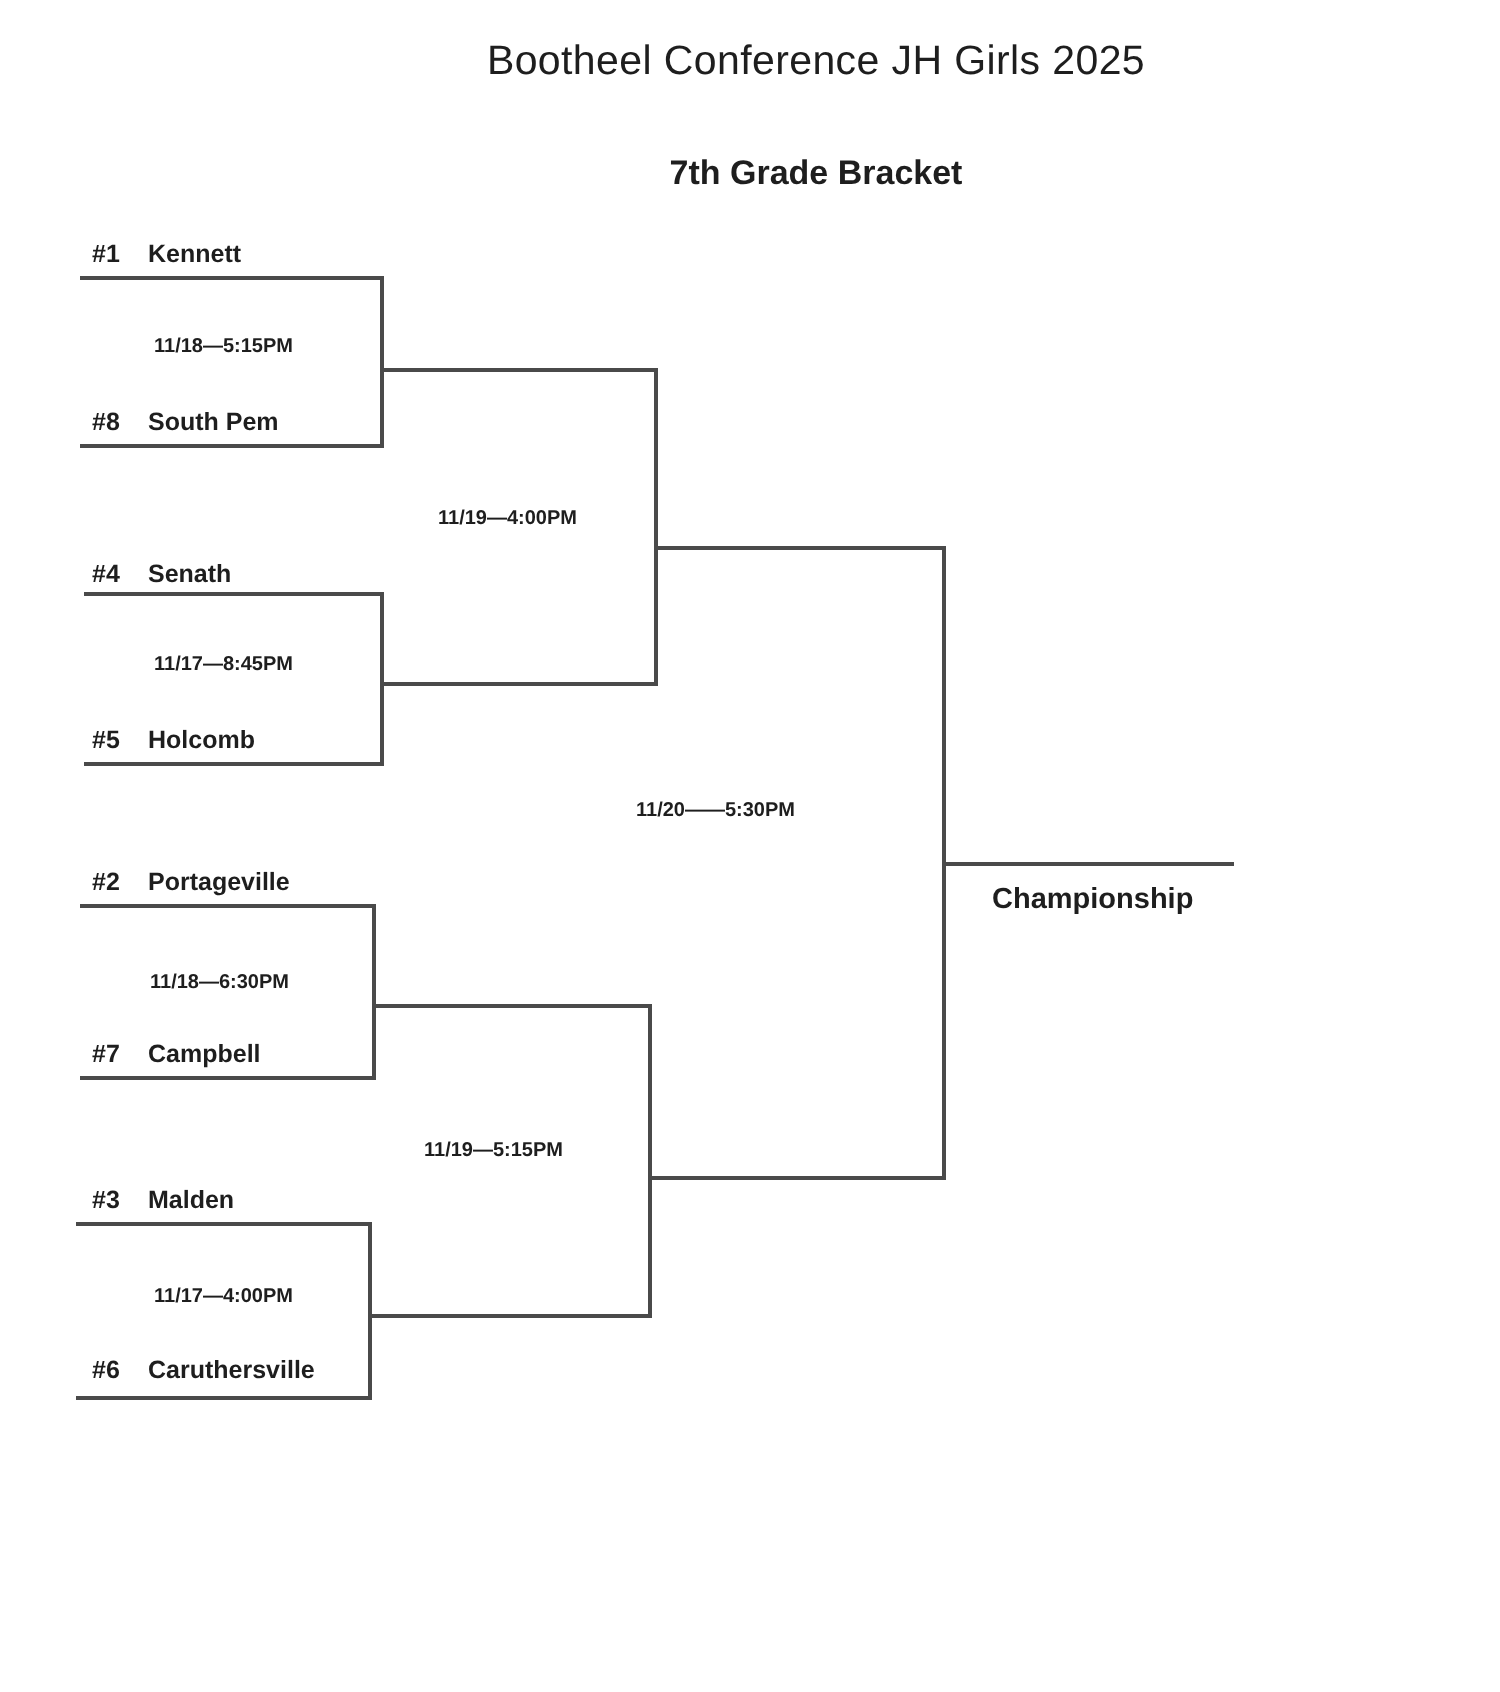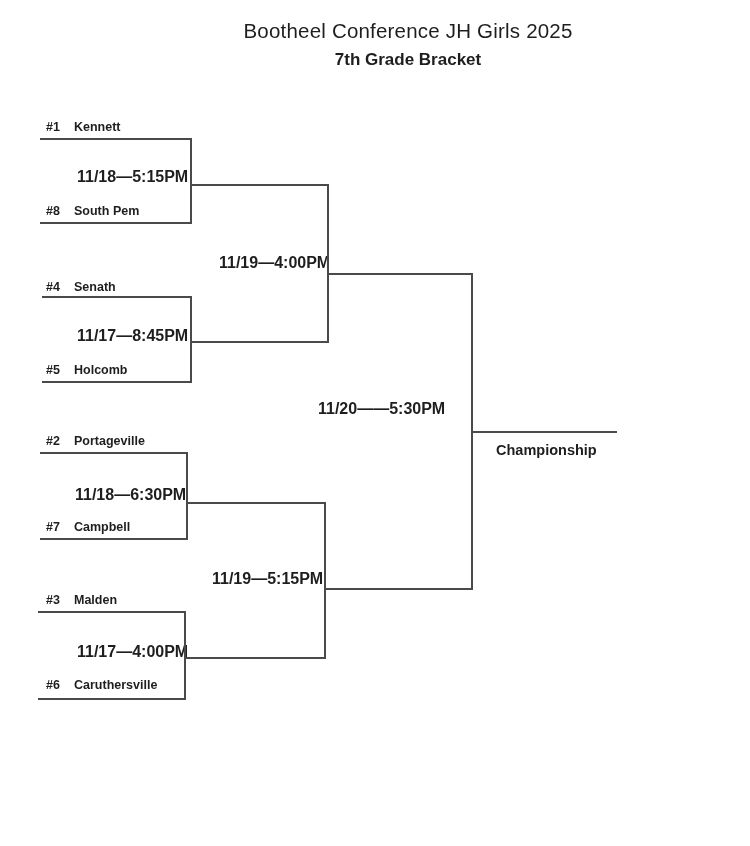--- a/index.html
+++ b/index.html
@@ -24,42 +24,42 @@
     left:98px; top:19px; width:620px;
     text-align:center;
     font-size:20.5px;
     font-weight:normal;
     color:var(--text);
     letter-spacing:0.2px;
     white-space:nowrap;
   }
   .subtitle{
     position:absolute;
-    left:98px; top:50px; width:620px;
+    left:98px; top:77px; width:620px;
     text-align:center;
     font-size:17px;
     font-weight:bold;
     color:var(--text);
     white-space:nowrap;
   }
   .team{
     position:absolute;
     font-size:12.5px;
     font-weight:bold;
     color:var(--text);
     white-space:nowrap;
   }
   .team .seed{
     display:inline-block;
     min-width:19px;
     margin-right:9px;
   }
   .time{
     position:absolute;
-    font-size:16px;
+    font-size:10px;
     font-weight:bold;
     color:var(--text);
     white-space:nowrap;
   }
   .champ-label{
     position:absolute;
     font-size:14.5px;
     font-weight:bold;
     color:var(--text);
     white-space:nowrap;

